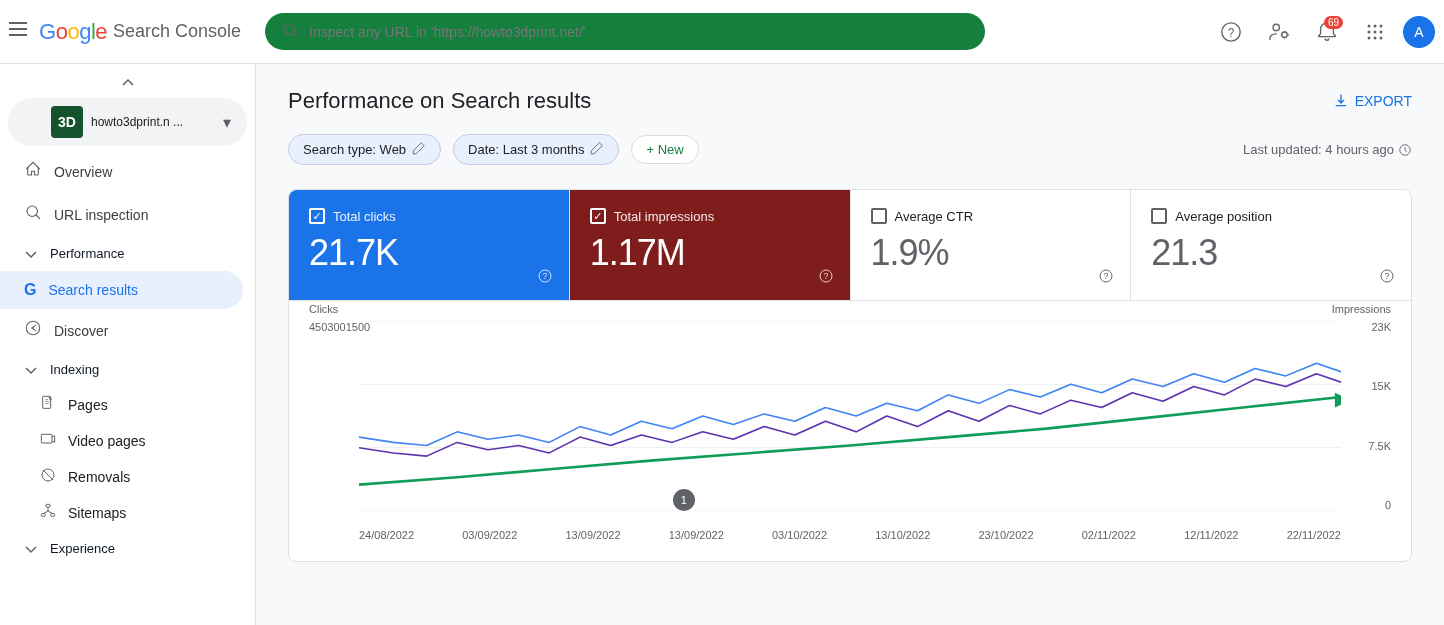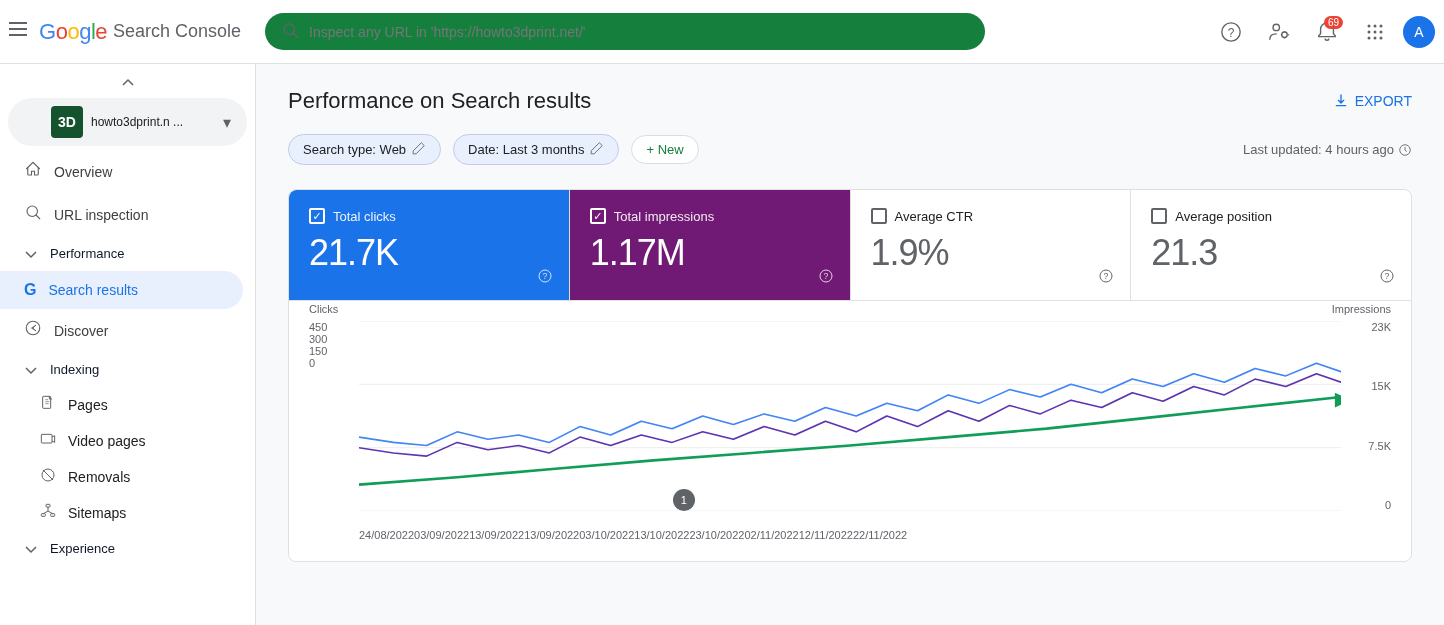--- a/index.html
+++ b/index.html
@@ -214,21 +214,21 @@
     .metrics-row { display: flex; gap: 0; margin-bottom: 0; border: 1px solid #e0e0e0; border-radius: 8px; overflow: hidden; background: #fff; }
     .metric-card {
       flex: 1;
       padding: 18px 20px;
       border-right: 1px solid #e0e0e0;
       position: relative;
       cursor: pointer;
     }
     .metric-card:last-child { border-right: none; }
     .metric-card.active-blue { background: #1a73e8; color: #fff; }
-    .metric-card.active-purple { background: #701a75; color: #fff; }
+    .metric-card.active-purple { background: #7f1d1d; color: #fff; }
     .metric-card.active-blue .metric-label,
     .metric-card.active-purple .metric-label { color: rgba(255,255,255,0.9); }
     .metric-card.active-blue .metric-value,
     .metric-card.active-purple .metric-value { color: #fff; }
     .metric-card.active-blue .metric-help,
     .metric-card.active-purple .metric-help { color: rgba(255,255,255,0.8); }
 
     .metric-header { display: flex; align-items: center; gap: 8px; margin-bottom: 8px; }
     .metric-checkbox {
       width: 16px; height: 16px;
@@ -257,40 +257,41 @@
     }
     .chart-area {
       position: relative;
       height: 220px;
     }
     .chart-labels-left {
       position: absolute;
       left: 0; top: 0; bottom: 30px;
       width: 50px;
       display: flex;
-      flex-direction: column;
-      justify-content: flex-start;
+      flex-direction: row;
+      justify-content: space-between;
       font-size: 11px;
       color: #5f6368;
     }
     .chart-labels-right {
       position: absolute;
       right: 0; top: 0; bottom: 30px;
       width: 50px;
       display: flex;
       flex-direction: column;
       justify-content: space-between;
       font-size: 11px;
       color: #5f6368;
       text-align: right;
     }
     .chart-labels-x {
       position: absolute;
       bottom: 0; left: 50px; right: 50px;
       display: flex;
+      justify-content: space-between;
       font-size: 11px;
       color: #5f6368;
     }
     .chart-axis-label-left {
       position: absolute;
       top: -18px; left: 0;
       font-size: 11px;
       color: #5f6368;
     }
     .chart-axis-label-right {

